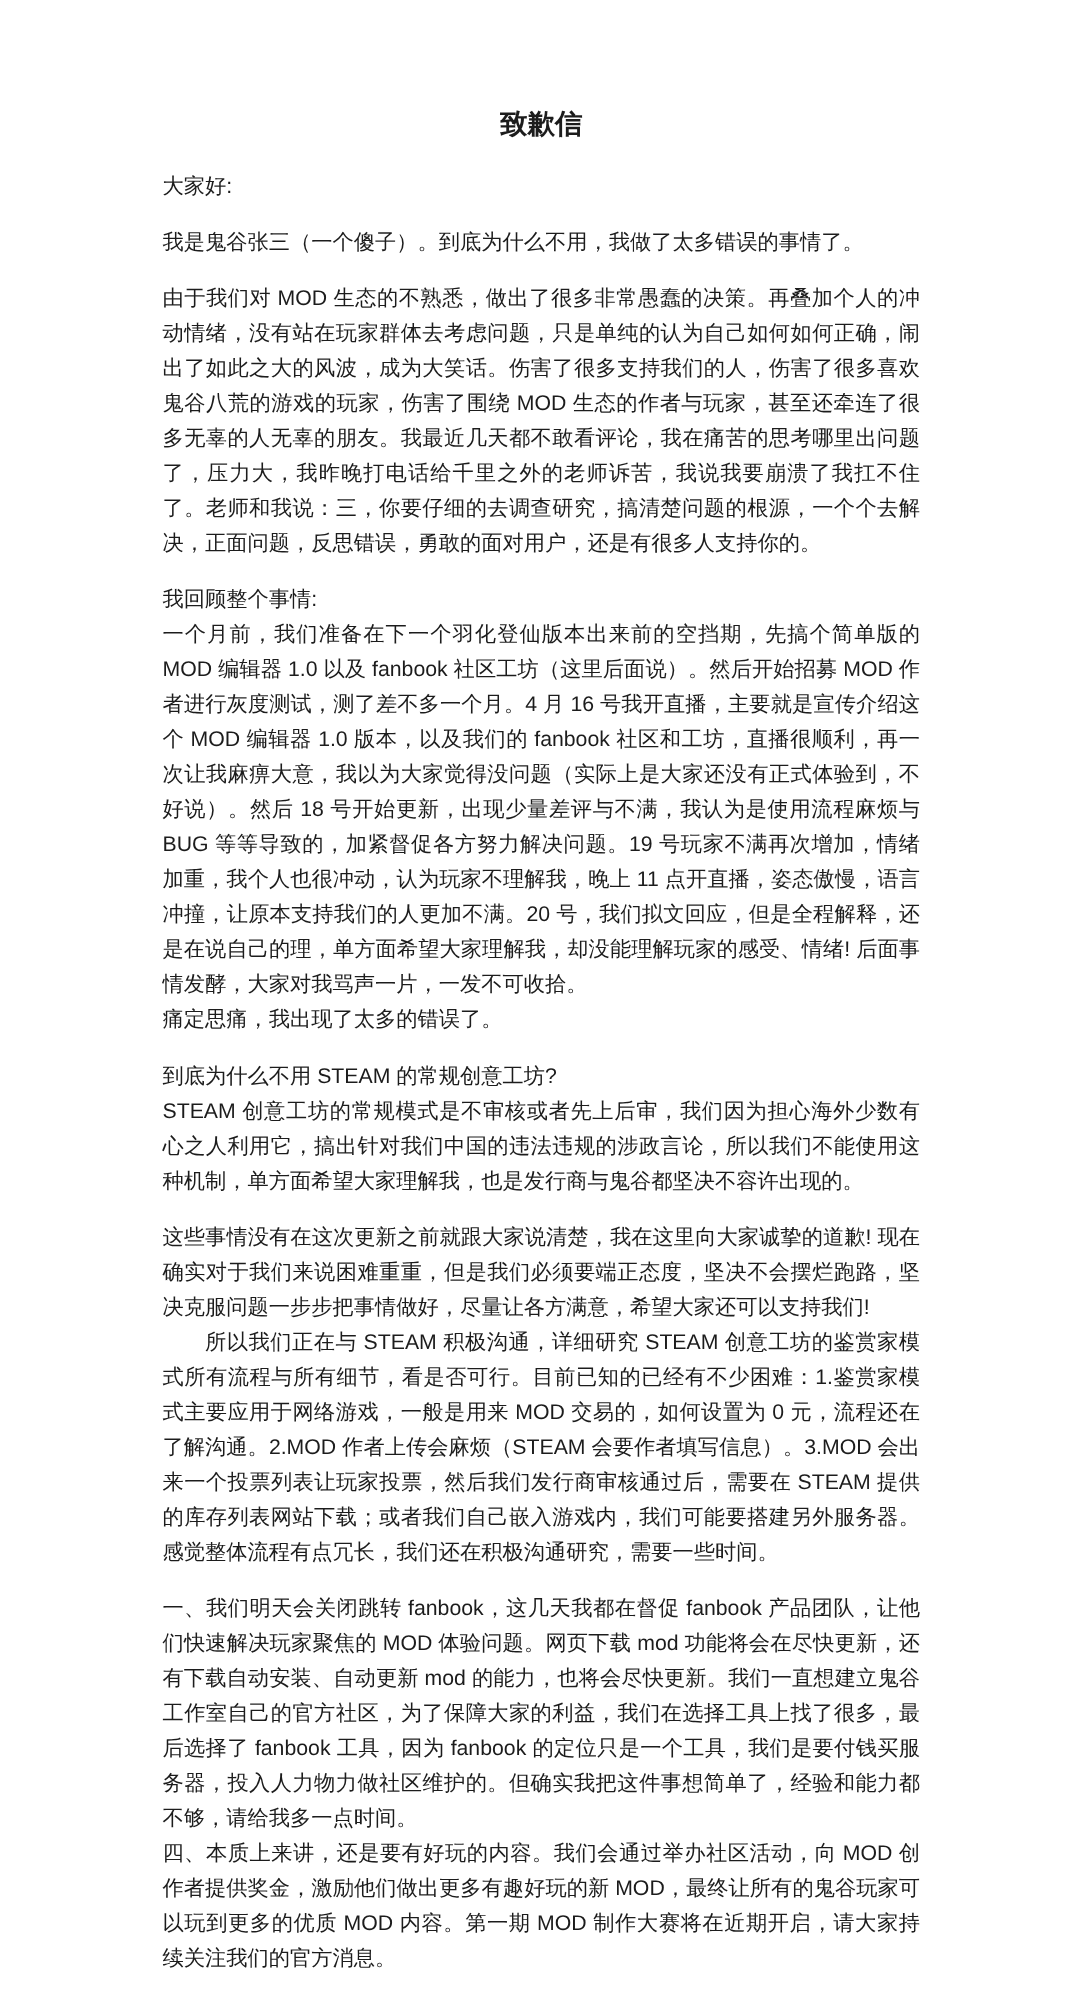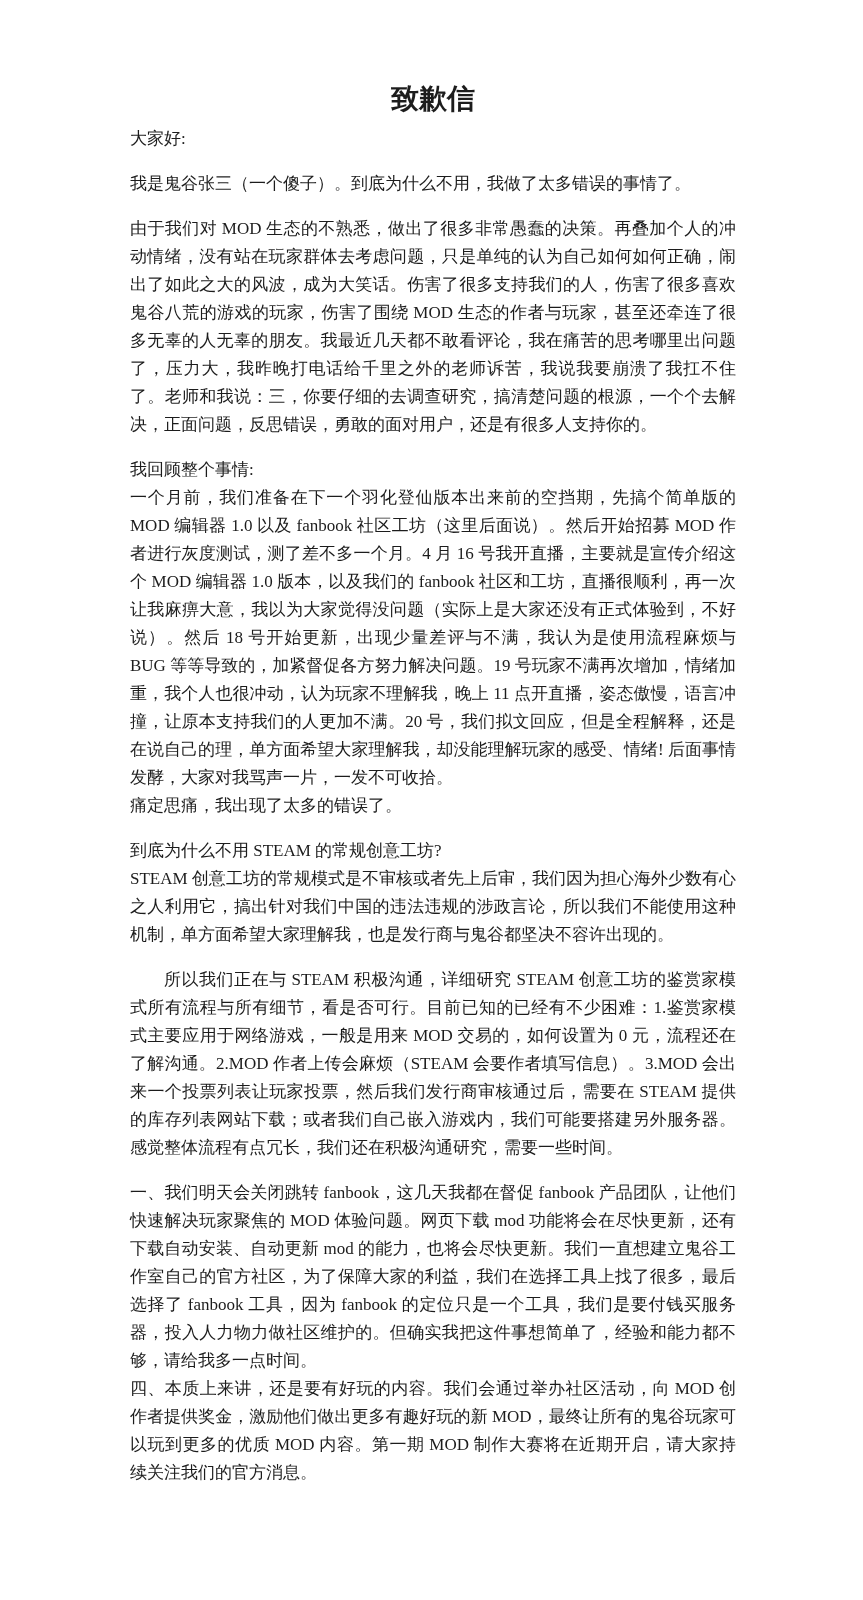--- a/index.html
+++ b/index.html
@@ -18,33 +18,32 @@
   }
   .content {
     position: absolute;
     left: 130px;
     top: 84px;
     width: 606px;
     font-size: 17px;
     line-height: 28px;
   }
   .title {
-    font-size: 28px;
+    font-size: 22px;
     font-weight: 700;
     line-height: 30px;
     text-align: center;
-    margin: 0 0 11px 0;
+    margin: 0 0 21px 0;
   }
   .para {
     margin: 0 0 17px 0;
     text-align: justify;
   }
   .line {
     display: block;
-    font-family: Liberation Serif, serif;
   }
   .indent-first {
     text-indent: 2em;
   }
 </style>
 </head>
 <body>
 
 <div class="page">
   <div class="content">
@@ -68,20 +67,21 @@
       <span class="line">一个月前，我们准备在下一个羽化登仙版本出来前的空挡期，先搞个简单版的 MOD 编辑器 1.0 以及 fanbook 社区工坊（这里后面说）。然后开始招募 MOD 作者进行灰度测试，测了差不多一个月。4 月 16 号我开直播，主要就是宣传介绍这个 MOD 编辑器 1.0 版本，以及我们的 fanbook 社区和工坊，直播很顺利，再一次让我麻痹大意，我以为大家觉得没问题（实际上是大家还没有正式体验到，不好说）。然后 18 号开始更新，出现少量差评与不满，我认为是使用流程麻烦与 BUG 等等导致的，加紧督促各方努力解决问题。19 号玩家不满再次增加，情绪加重，我个人也很冲动，认为玩家不理解我，晚上 11 点开直播，姿态傲慢，语言冲撞，让原本支持我们的人更加不满。20 号，我们拟文回应，但是全程解释，还是在说自己的理，单方面希望大家理解我，却没能理解玩家的感受、情绪! 后面事情发酵，大家对我骂声一片，一发不可收拾。</span>
       <span class="line">痛定思痛，我出现了太多的错误了。</span>
     </div>
 
     <div class="para">
       <span class="line">到底为什么不用 STEAM 的常规创意工坊?</span>
       <span class="line">STEAM 创意工坊的常规模式是不审核或者先上后审，我们因为担心海外少数有心之人利用它，搞出针对我们中国的违法违规的涉政言论，所以我们不能使用这种机制，单方面希望大家理解我，也是发行商与鬼谷都坚决不容许出现的。</span>
     </div>
 
     <div class="para">
+      <span class="line">这些事情没有在这次更新之前就跟大家说清楚，我在这里向大家诚挚的道歉! 现在确实对于我们来说困难重重，但是我们必须要端正态度，坚决不会摆烂跑路，坚决克服问题一步步把事情做好，尽量让各方满意，希望大家还可以支持我们!</span>
       <span class="line indent-first">所以我们正在与 STEAM 积极沟通，详细研究 STEAM 创意工坊的鉴赏家模式所有流程与所有细节，看是否可行。目前已知的已经有不少困难：1.鉴赏家模式主要应用于网络游戏，一般是用来 MOD 交易的，如何设置为 0 元，流程还在了解沟通。2.MOD 作者上传会麻烦（STEAM 会要作者填写信息）。3.MOD 会出来一个投票列表让玩家投票，然后我们发行商审核通过后，需要在 STEAM 提供的库存列表网站下载；或者我们自己嵌入游戏内，我们可能要搭建另外服务器。感觉整体流程有点冗长，我们还在积极沟通研究，需要一些时间。</span>
     </div>
 
     <div class="para">
       <span class="line">一、我们明天会关闭跳转 fanbook，这几天我都在督促 fanbook 产品团队，让他们快速解决玩家聚焦的 MOD 体验问题。网页下载 mod 功能将会在尽快更新，还有下载自动安装、自动更新 mod 的能力，也将会尽快更新。我们一直想建立鬼谷工作室自己的官方社区，为了保障大家的利益，我们在选择工具上找了很多，最后选择了 fanbook 工具，因为 fanbook 的定位只是一个工具，我们是要付钱买服务器，投入人力物力做社区维护的。但确实我把这件事想简单了，经验和能力都不够，请给我多一点时间。</span>
       <span class="line">四、本质上来讲，还是要有好玩的内容。我们会通过举办社区活动，向 MOD 创作者提供奖金，激励他们做出更多有趣好玩的新 MOD，最终让所有的鬼谷玩家可以玩到更多的优质 MOD 内容。第一期 MOD 制作大赛将在近期开启，请大家持续关注我们的官方消息。</span>
     </div>
 
   </div>
 </div>

